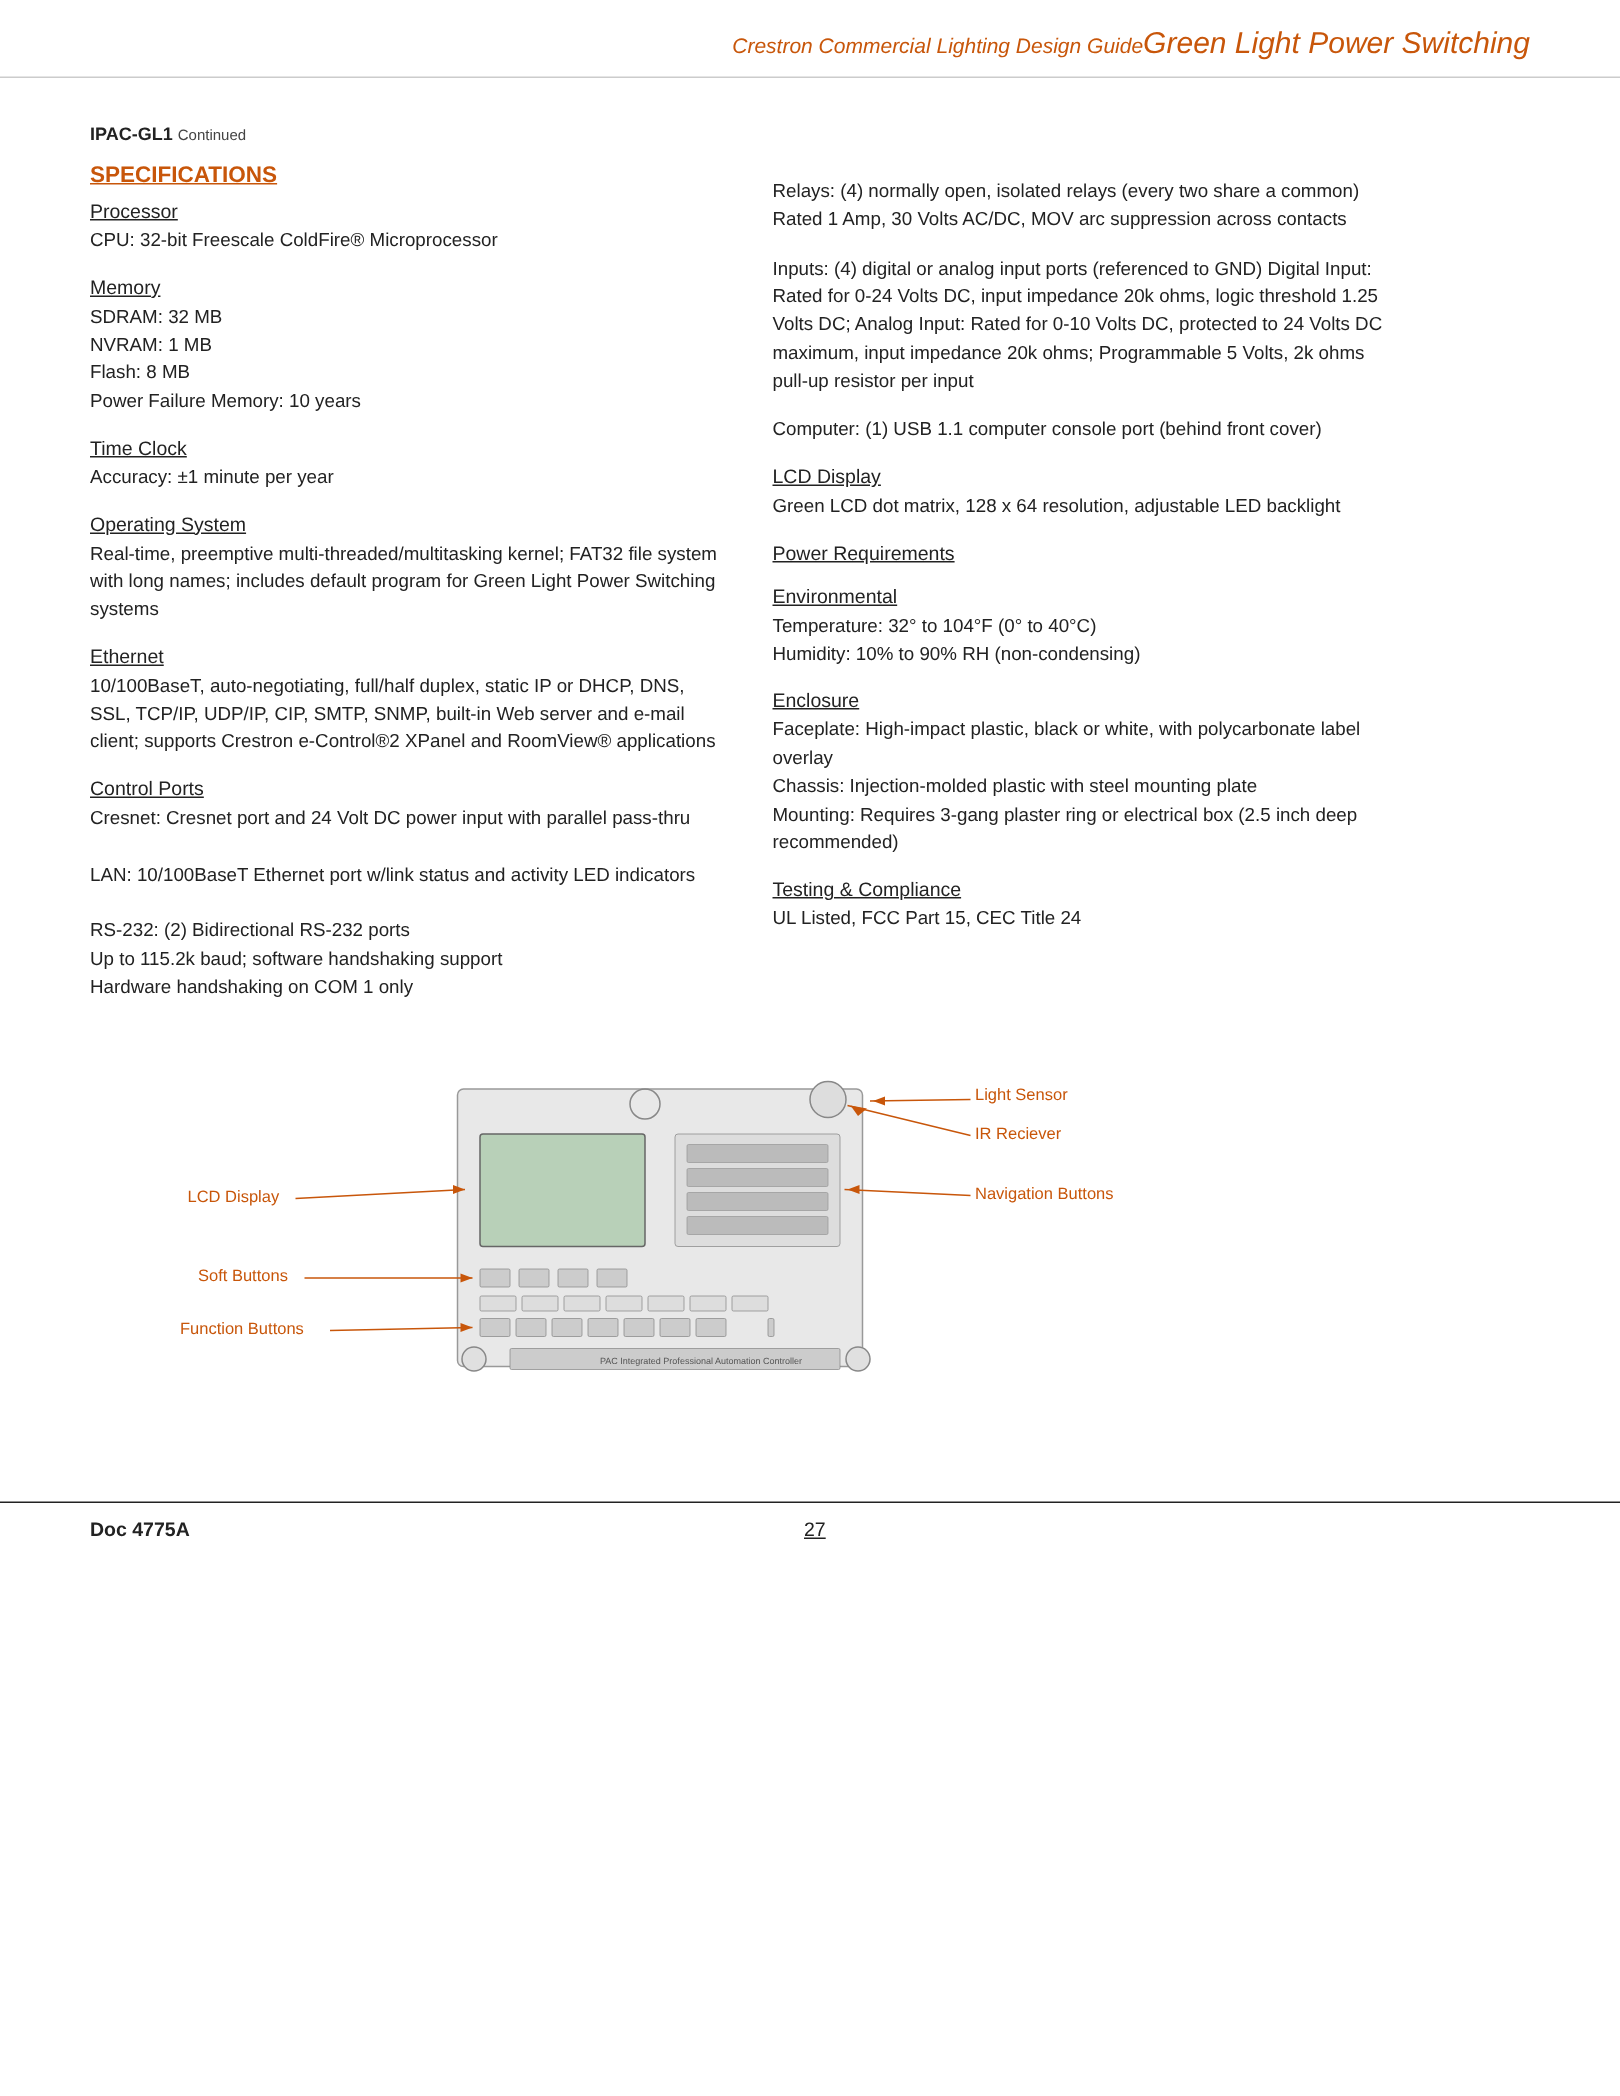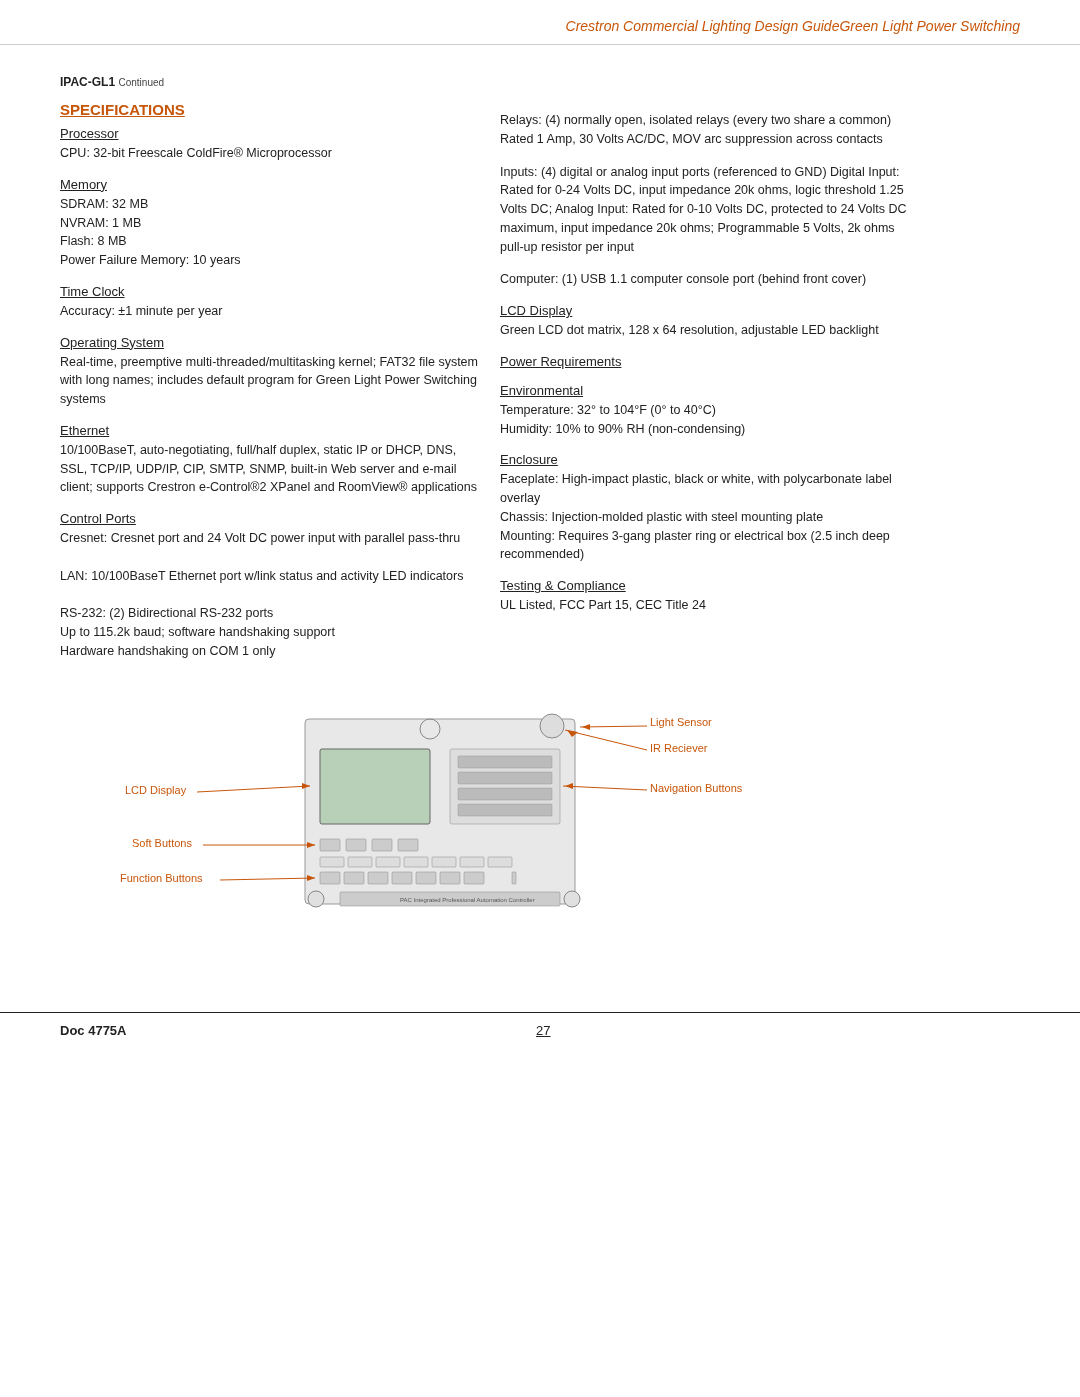--- a/index.html
+++ b/index.html
@@ -26,28 +26,28 @@
       padding: 18px 60px 10px 60px;
       border-bottom: 1px solid #ccc;
     }
     .header-left {
       color: #c8560a;
       font-size: 14px;
       font-style: italic;
     }
     .header-right {
       color: #c8560a;
-      font-size: 14px;
+      font-size: 20px;
       font-style: italic;
     }
     
     .content {
       display: flex;
       padding: 30px 60px 20px 60px;
-      gap: 20px;
+      gap: 35px;
     }
     .col-left {
       flex: 1;
       max-width: 420px;
     }
     .col-right {
       flex: 1;
       max-width: 420px;
     }
     .ipac-label {
@@ -287,19 +287,19 @@
         <polygon points="447,26 452,33 458,28" fill="#c8560a"></polygon>
 
         <text x="530" y="88" font-size="11" fill="#c8560a" font-family="Arial">Navigation Buttons</text>
         <line x1="443" y1="82" x2="527" y2="86" stroke="#c8560a" stroke-width="1"></line>
         <polygon points="445,82 453,79 453,85" fill="#c8560a"></polygon>
       </svg>
 
     </div>
   </div>
 
-  <div class="footer" style="position:relative;margin-top:28px;gap:38px;">
+  <div class="footer" style="position:relative;margin-top:10px;gap:38px;">
     <span class="footer-doc">Doc 4775A</span>
     <span class="footer-page">27</span>
     <span style="width:60px;"></span>
   </div>
 
 </div>
 
 </body></html>

